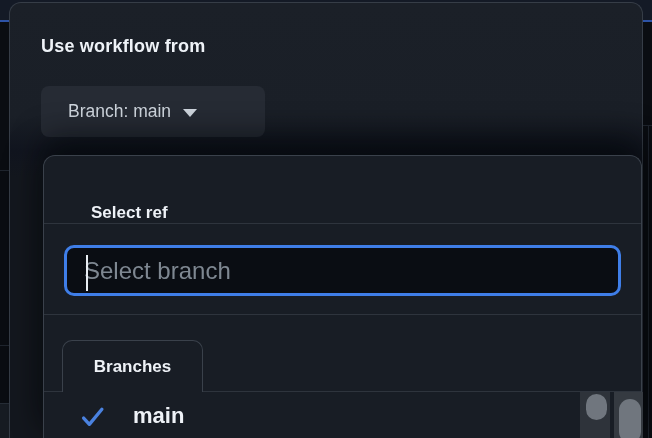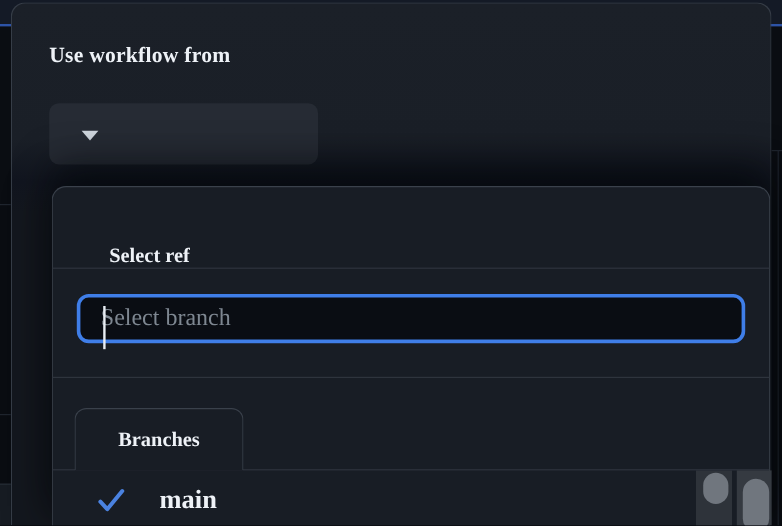--- a/index.html
+++ b/index.html
@@ -1,18 +1,18 @@
 <!DOCTYPE html>
 <html><head>
 <meta charset="utf-8">
 <style>
   html,body{margin:0;padding:0;background:#0a0d12;}
   .screen{
     position:relative;width:652px;height:438px;overflow:hidden;
-    background:#0a0d12;font-family:Liberation Serif, serif;
+    background:#0a0d12;font-family:Liberation Sans, sans-serif;
     -webkit-font-smoothing:antialiased;
   }
   
   .bg-topband{position:absolute;left:0;top:0;width:652px;height:20px;background:#141a26;}
   .bg-blueline{position:absolute;left:0;top:20px;width:652px;height:2px;background:#2d53a6;}
   .bg-left-div1{position:absolute;left:0;top:170px;width:9px;height:1px;background:#1f252e;}
   .bg-left-div2{position:absolute;left:0;top:345px;width:9px;height:1px;background:#1f252e;}
   .bg-left-block{position:absolute;left:0;top:403px;width:9px;height:35px;background:#171c23;border-top:1px solid #262d36;}
   .bg-right-div{position:absolute;left:643px;top:125px;width:9px;height:1px;background:#1f252e;}
   .bg-right-vline{position:absolute;left:648px;top:125px;width:1px;height:313px;background:#1f252e;}
@@ -46,23 +46,23 @@
   .modal-header{
     position:absolute;left:0;top:0;right:0;height:68px;box-sizing:border-box;
     border-bottom:1px solid #2e343d;display:flex;align-items:flex-end;padding-left:47px;
     font-size:17px;font-weight:700;color:#eef2f7;
   }
   .filter{
     position:absolute;left:0;top:68px;right:0;height:91px;box-sizing:border-box;
     border-bottom:1px solid #2e343d;
   }
   .filter input{
-    position:absolute;left:20px;top:21px;width:557px;height:41px;box-sizing:border-box;
+    position:absolute;left:20px;top:21px;width:557px;height:51px;box-sizing:border-box;
     background:#0a0d13;border:3px solid #3f7ee8;border-radius:10px;outline:none;
-    color:#0f766e;font-size:20px;padding:0 17px;font-family:inherit;caret-color:transparent;
+    color:#0f766e;font-size:24px;padding:0 17px;font-family:inherit;caret-color:transparent;
   }
   .filter input::placeholder{color:#7e8791;opacity:1;}
   .text-cursor{position:absolute;left:42px;top:31px;width:2px;height:36px;background:#e8edf3;}
 
   .tabline{position:absolute;left:0;right:0;top:235px;height:1px;background:#2e343d;}
   .tab{
     position:absolute;top:184px;height:52px;box-sizing:border-box;cursor:pointer;
     display:flex;align-items:center;justify-content:center;font-size:17px;
   }
   .tab-branches{
@@ -94,20 +94,21 @@
   <div class="bg-left-div2"></div>
   <div class="bg-left-block"></div>
   <div class="bg-right-div"></div>
   <div class="bg-right-vline"></div>
 
   <div class="panel">
 
     <div class="panel-title">Use workflow from</div>
 
     <button class="branch-btn">
+      <span>Branch: main</span>
       <span class="caret"></span>
     </button>
 
     <div class="modal">
 
       <div class="modal-header">
         <span>Select ref</span>
       </div>
 
       <div class="filter">

